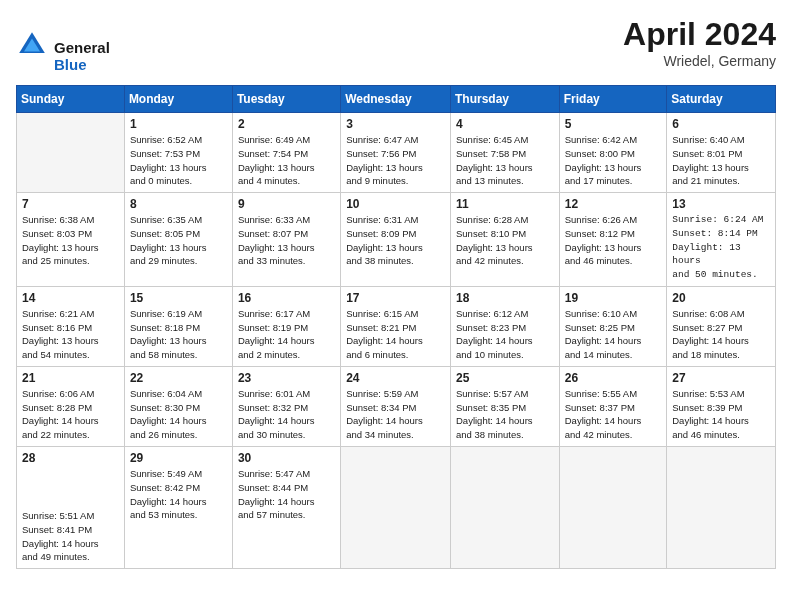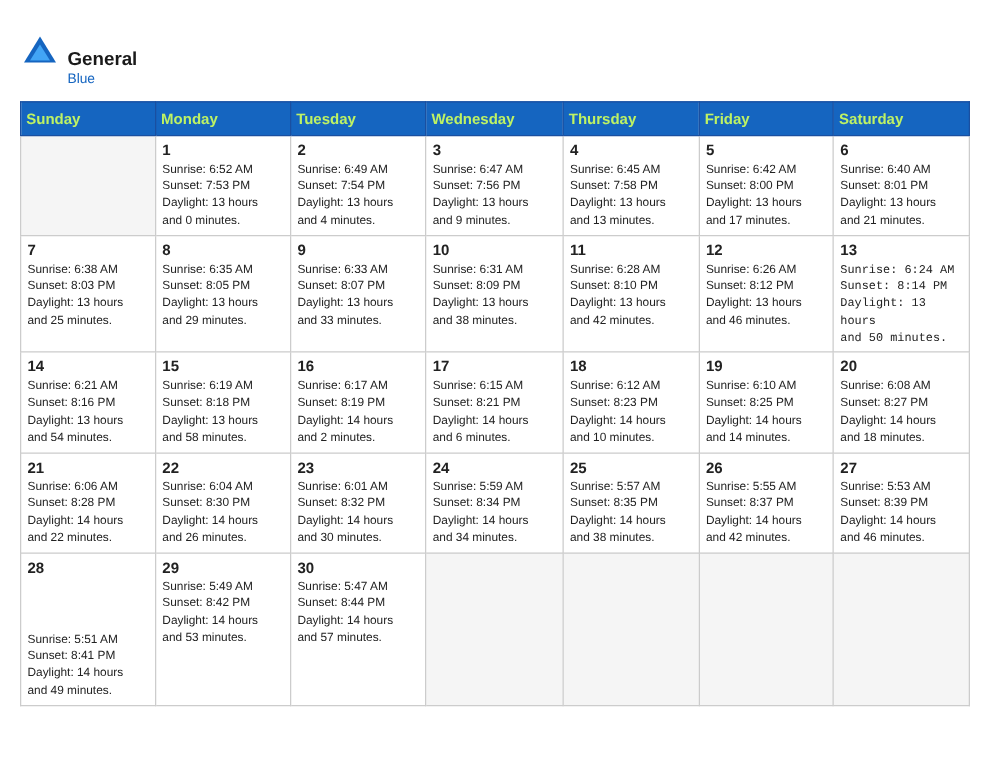--- a/index.html
+++ b/index.html
@@ -31,22 +31,22 @@
       flex-direction: column;
       line-height: 1.1;
       margin-top: 24px;
     }
     .logo-general {
       font-size: 15px;
       font-weight: bold;
       color: #1a1a1a;
     }
     .logo-blue {
-      font-size: 11px;
-      font-weight: normal;
+      font-size: 15px;
+      font-weight: bold;
       color: #1565c0;
     }
     .logo-icon {
       width: 32px;
       height: 32px;
     }
     .title-area {
       text-align: right;
     }
     .title-month {
@@ -58,21 +58,21 @@
       font-size: 14px;
       color: #444;
     }
     .calendar {
       width: 100%;
       border-collapse: collapse;
       border: 1px solid #ccc;
     }
     .calendar th {
       background: #1565c0;
-      color: #bef264;
+      color: #ffffff;
       font-size: 12px;
       font-weight: bold;
       padding: 6px 4px;
       text-align: left;
       border: 1px solid #1a4fa0;
     }
     .calendar td {
       vertical-align: top;
       border: 1px solid #ccc;
       padding: 4px 5px;
@@ -109,20 +109,24 @@
     <div class="logo">
       <svg class="logo-icon" viewBox="0 0 40 40" xmlns="http://www.w3.org/2000/svg">
         <polygon points="20,4 36,30 4,30" fill="#1565c0"></polygon>
         <polygon points="20,12 30,28 10,28" fill="#42a5f5"></polygon>
       </svg>
       <div class="logo-text">
         <span class="logo-general">General</span>
         <span class="logo-blue">Blue</span>
       </div>
     </div>
+    <div class="title-area">
+      <div class="title-month">April 2024</div>
+      <div class="title-location">Wriedel, Germany</div>
+    </div>
   </div>
 
   <table class="calendar">
     <thead>
       <tr>
       <th>Sunday</th>
           <th>Monday</th>
           <th>Tuesday</th>
           <th>Wednesday</th>
           <th>Thursday</th>

